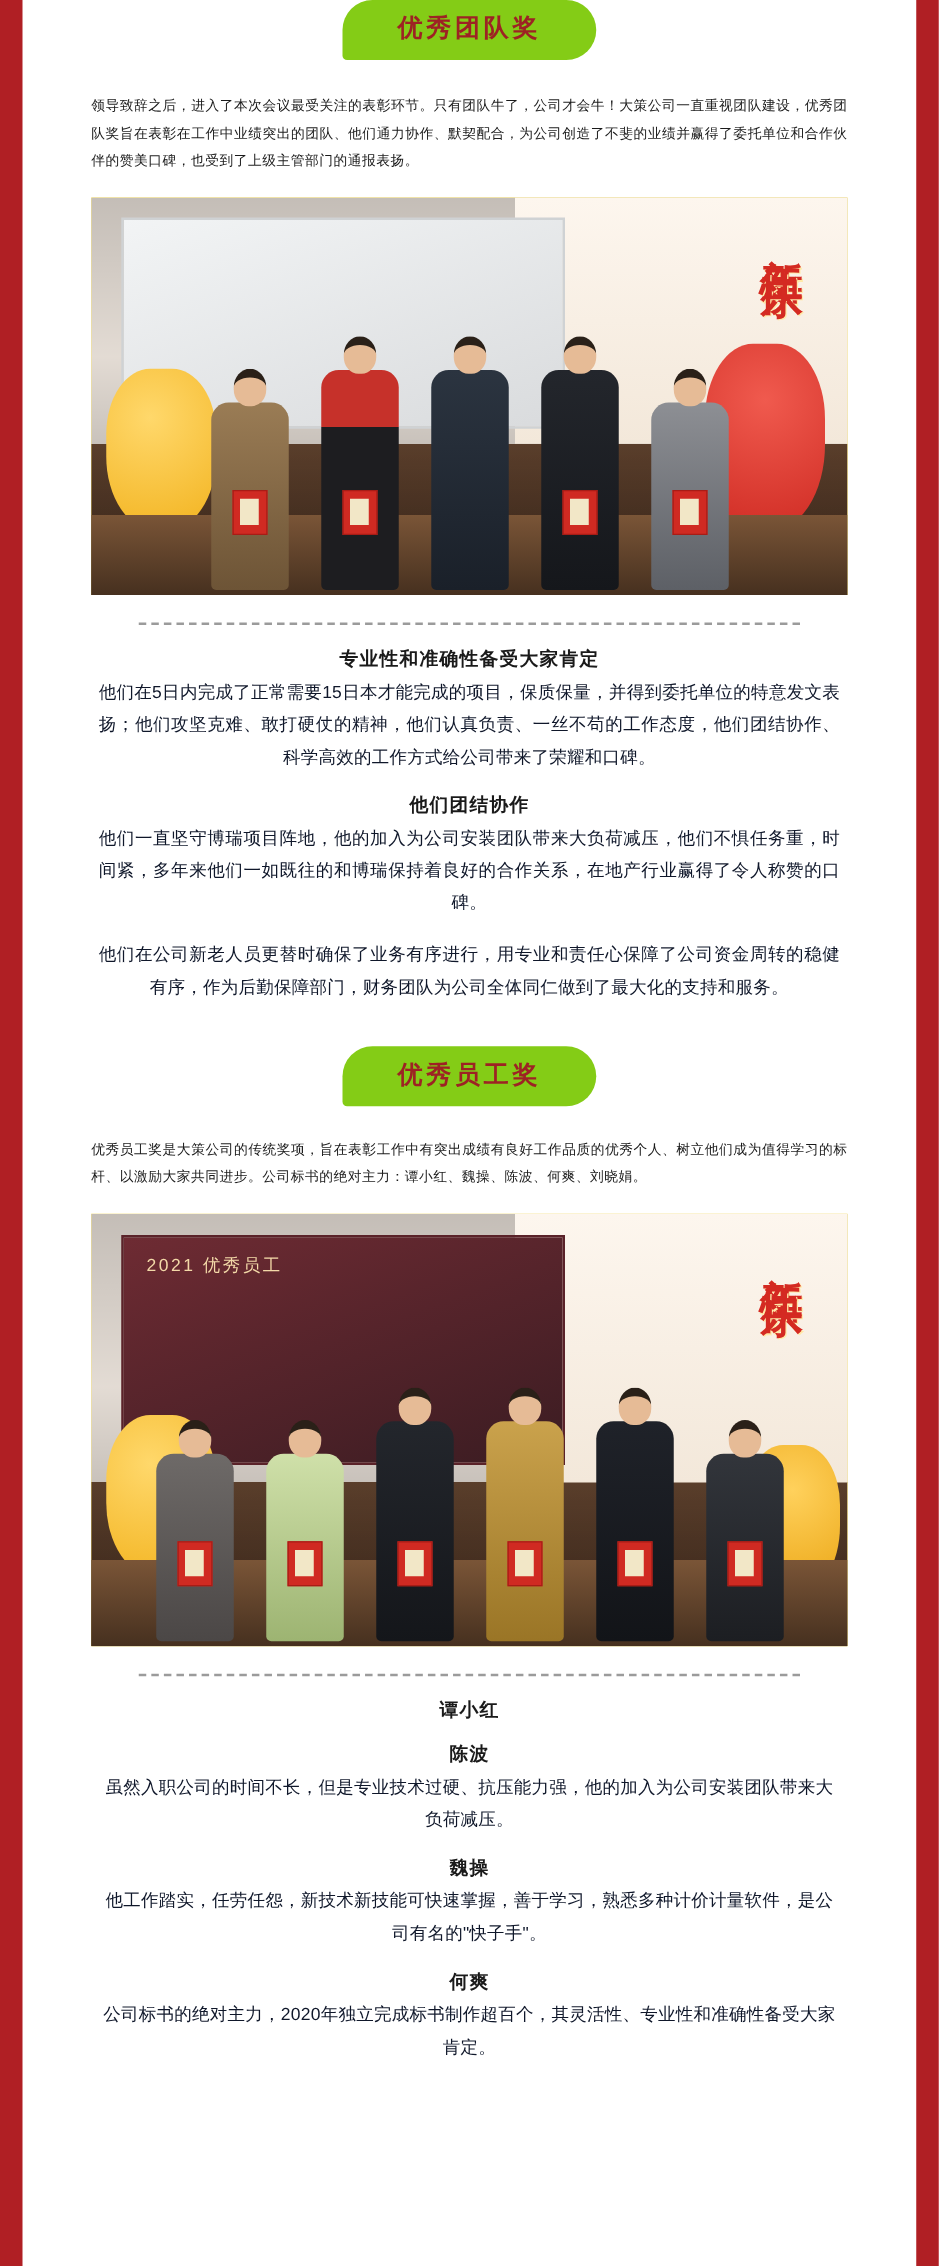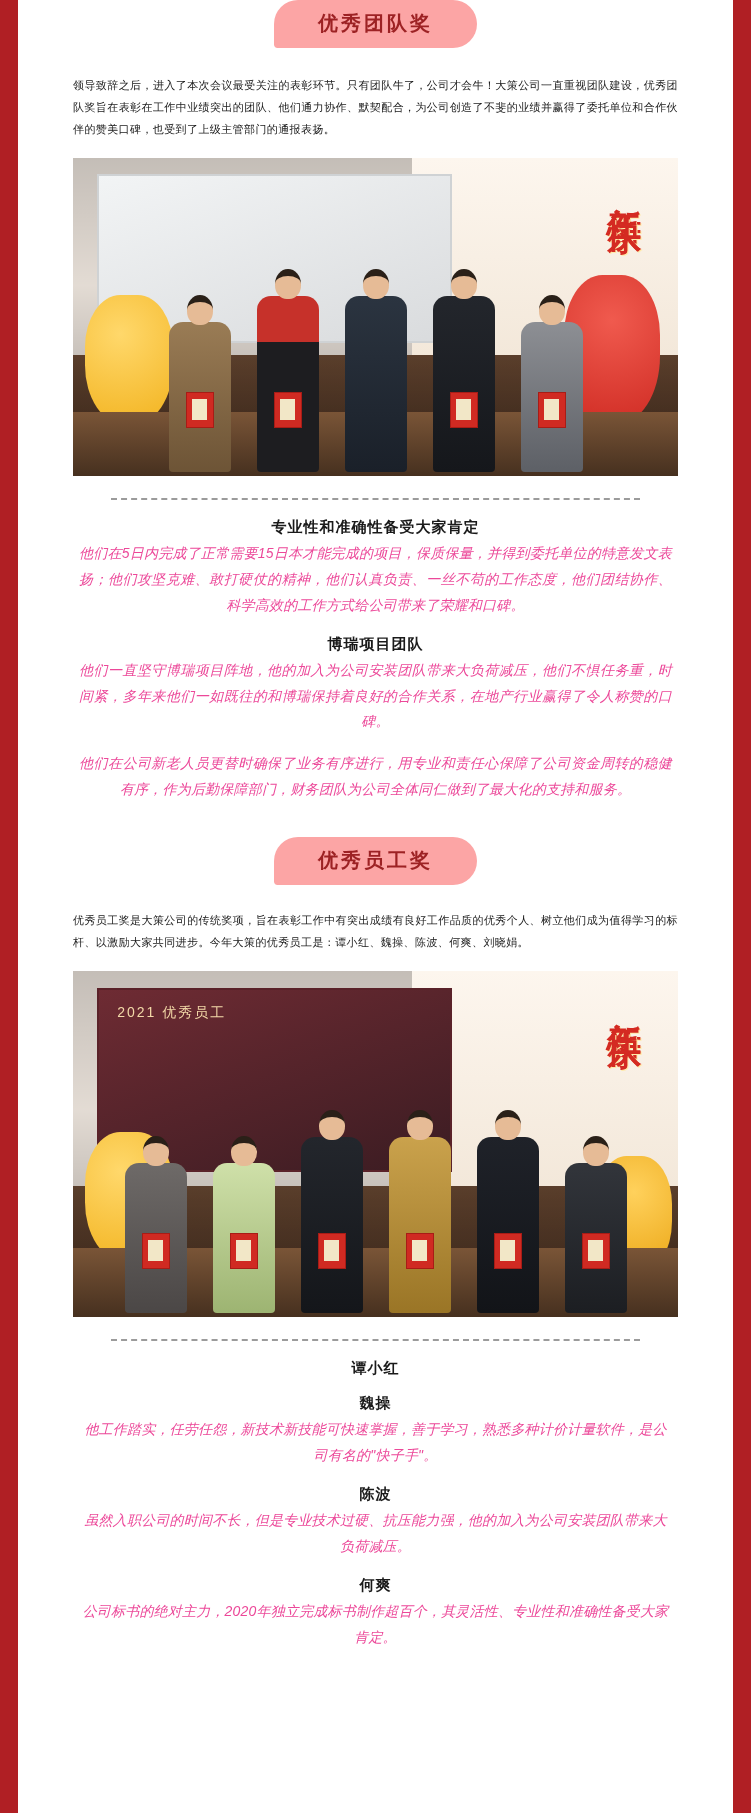--- a/index.html
+++ b/index.html
@@ -29,21 +29,21 @@
     display: flex;
     justify-content: center;
     margin: 0 0 26px 0;
   }
   .banner-wrap.second {
     margin-top: 34px;
     margin-bottom: 24px;
     align-items: flex-end;
   }
   .banner {
-    background: #fca5a5;
+    background: #84cc16;
     color: #9d2224;
     font-size: 20px;
     font-weight: bold;
     letter-spacing: 3px;
     padding: 12px 44px 14px 44px;
     border-radius: 26px 26px 26px 4px;
     text-align: center;
     line-height: 1.1;
     font-family: Liberation Serif, serif;
   }
@@ -203,27 +203,26 @@
     text-align: center;
   }
   .award-name {
     color: #1a1a1a;
     font-size: 15px;
     font-weight: bold;
     letter-spacing: 1px;
     margin-bottom: 4px;
   }
   .award-desc {
-    color: #ec4899;
+    color: #0f172a;
     font-size: 14px;
     line-height: 1.85;
     text-align: center;
     letter-spacing: 0.2px;
     padding: 0 6px;
-    font-style: italic;
   }
   .award-desc.justify {
     text-align: justify;
     text-align-last: center;
   }
 </style>
 </head>
 <body>
 
 <div class="page">
@@ -274,32 +273,32 @@
       </div>
     </div>
 
     <hr class="dashed">
 
     <div class="award">
       <div class="award-name">专业性和准确性备受大家肯定</div>
       <div class="award-desc justify">他们在5日内完成了正常需要15日本才能完成的项目，保质保量，并得到委托单位的特意发文表扬；他们攻坚克难、敢打硬仗的精神，他们认真负责、一丝不苟的工作态度，他们团结协作、科学高效的工作方式给公司带来了荣耀和口碑。</div>
     </div>
     <div class="award">
-      <div class="award-name">博瑞项目团队</div>
+      <div class="award-name">他们团结协作</div>
       <div class="award-desc justify">他们一直坚守博瑞项目阵地，他的加入为公司安装团队带来大负荷减压，他们不惧任务重，时间紧，多年来他们一如既往的和博瑞保持着良好的合作关系，在地产行业赢得了令人称赞的口碑。</div>
     </div>
     <div class="award">
       <div class="award-desc justify">他们在公司新老人员更替时确保了业务有序进行，用专业和责任心保障了公司资金周转的稳健有序，作为后勤保障部门，财务团队为公司全体同仁做到了最大化的支持和服务。</div>
     </div>
 
     <div class="banner-wrap second">
       <div class="banner">优秀员工奖</div>
     </div>
 
-    <p class="para">优秀员工奖是大策公司的传统奖项，旨在表彰工作中有突出成绩有良好工作品质的优秀个人、树立他们成为值得学习的标杆、以激励大家共同进步。今年大策的优秀员工是：谭小红、魏操、陈波、何爽、刘晓娟。</p>
+    <p class="para">优秀员工奖是大策公司的传统奖项，旨在表彰工作中有突出成绩有良好工作品质的优秀个人、树立他们成为值得学习的标杆、以激励大家共同进步。公司标书的绝对主力：谭小红、魏操、陈波、何爽、刘晓娟。</p>
 
     <div class="photo tall">
       <div class="ph-bg"></div>
       <div class="ph-wall"></div>
       <div class="ph-screen dark">
         <div style="color:#f3d9a8;font-size:14px;padding:14px 0 0 18px;letter-spacing:2px;">2021 优秀员工</div>
       </div>
       <div class="ph-greet">
         <span>新年</span>
         <span>快乐</span>
@@ -340,26 +339,26 @@
         </div>
       </div>
     </div>
 
     <hr class="dashed">
 
     <div class="award">
       <div class="award-name">谭小红</div>
     </div>
     <div class="award">
+      <div class="award-name">陈波</div>
+      <div class="award-desc">虽然入职公司的时间不长，但是专业技术过硬、抗压能力强，他的加入为公司安装团队带来大负荷减压。</div>
+    </div>
+    <div class="award">
       <div class="award-name">魏操</div>
       <div class="award-desc">他工作踏实，任劳任怨，新技术新技能可快速掌握，善于学习，熟悉多种计价计量软件，是公司有名的"快子手"。</div>
     </div>
     <div class="award">
-      <div class="award-name">陈波</div>
-      <div class="award-desc">虽然入职公司的时间不长，但是专业技术过硬、抗压能力强，他的加入为公司安装团队带来大负荷减压。</div>
-    </div>
-    <div class="award">
       <div class="award-name">何爽</div>
       <div class="award-desc">公司标书的绝对主力，2020年独立完成标书制作超百个，其灵活性、专业性和准确性备受大家肯定。</div>
     </div>
 
   </div>
 </div>
 
 </body></html>

